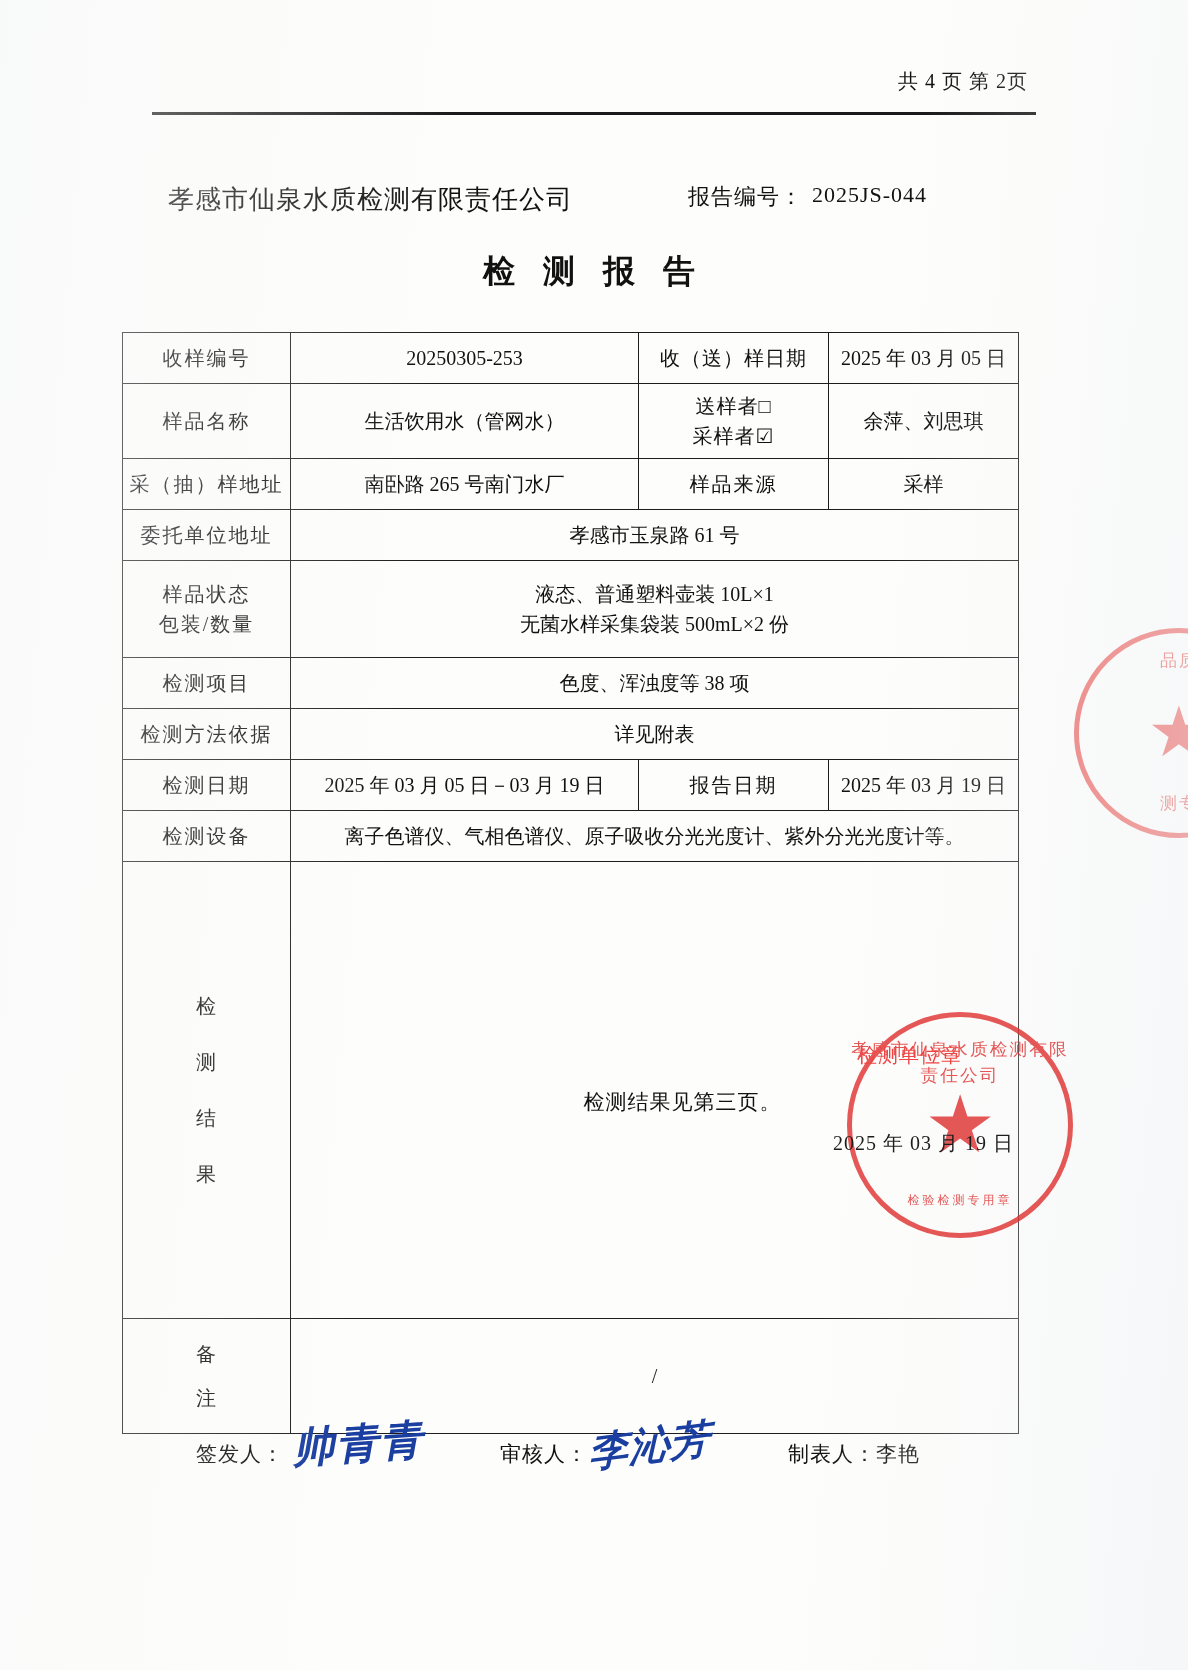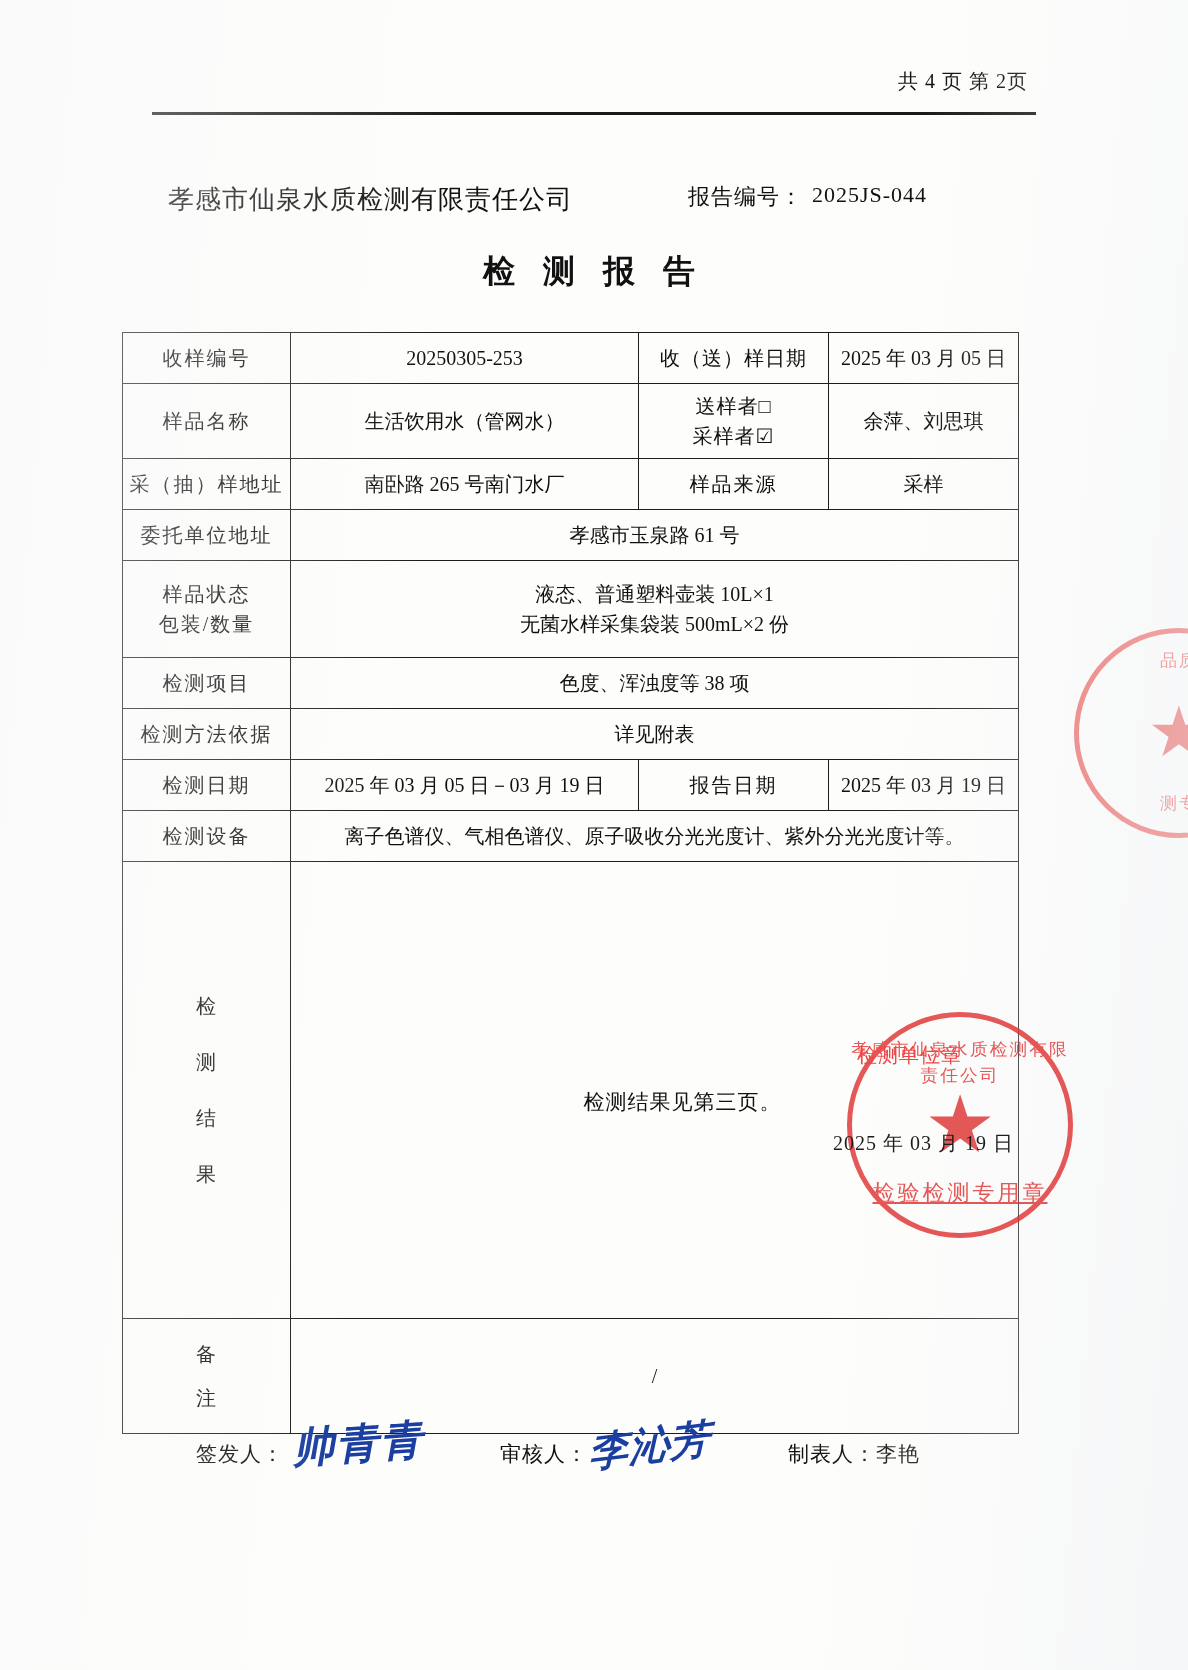--- a/index.html
+++ b/index.html
@@ -186,23 +186,22 @@
     font-family: "Liberation Sans", sans-serif;
     letter-spacing: 2px;
   }
   .stamp .arc-top {
     top: 20px;
     font-size: 17px;
     transform: scaleX(1.04);
   }
   .stamp .stamp-sub {
     bottom: 24px;
-    font-size: 22px;
+    font-size: 12px;
     letter-spacing: 3px;
-    text-decoration: underline;
   }
 
   
   .stamp-edge {
     position: absolute;
     right: -96px;
     top: 628px;
     width: 200px;
     height: 200px;
     border: 5px solid #e8443f;

